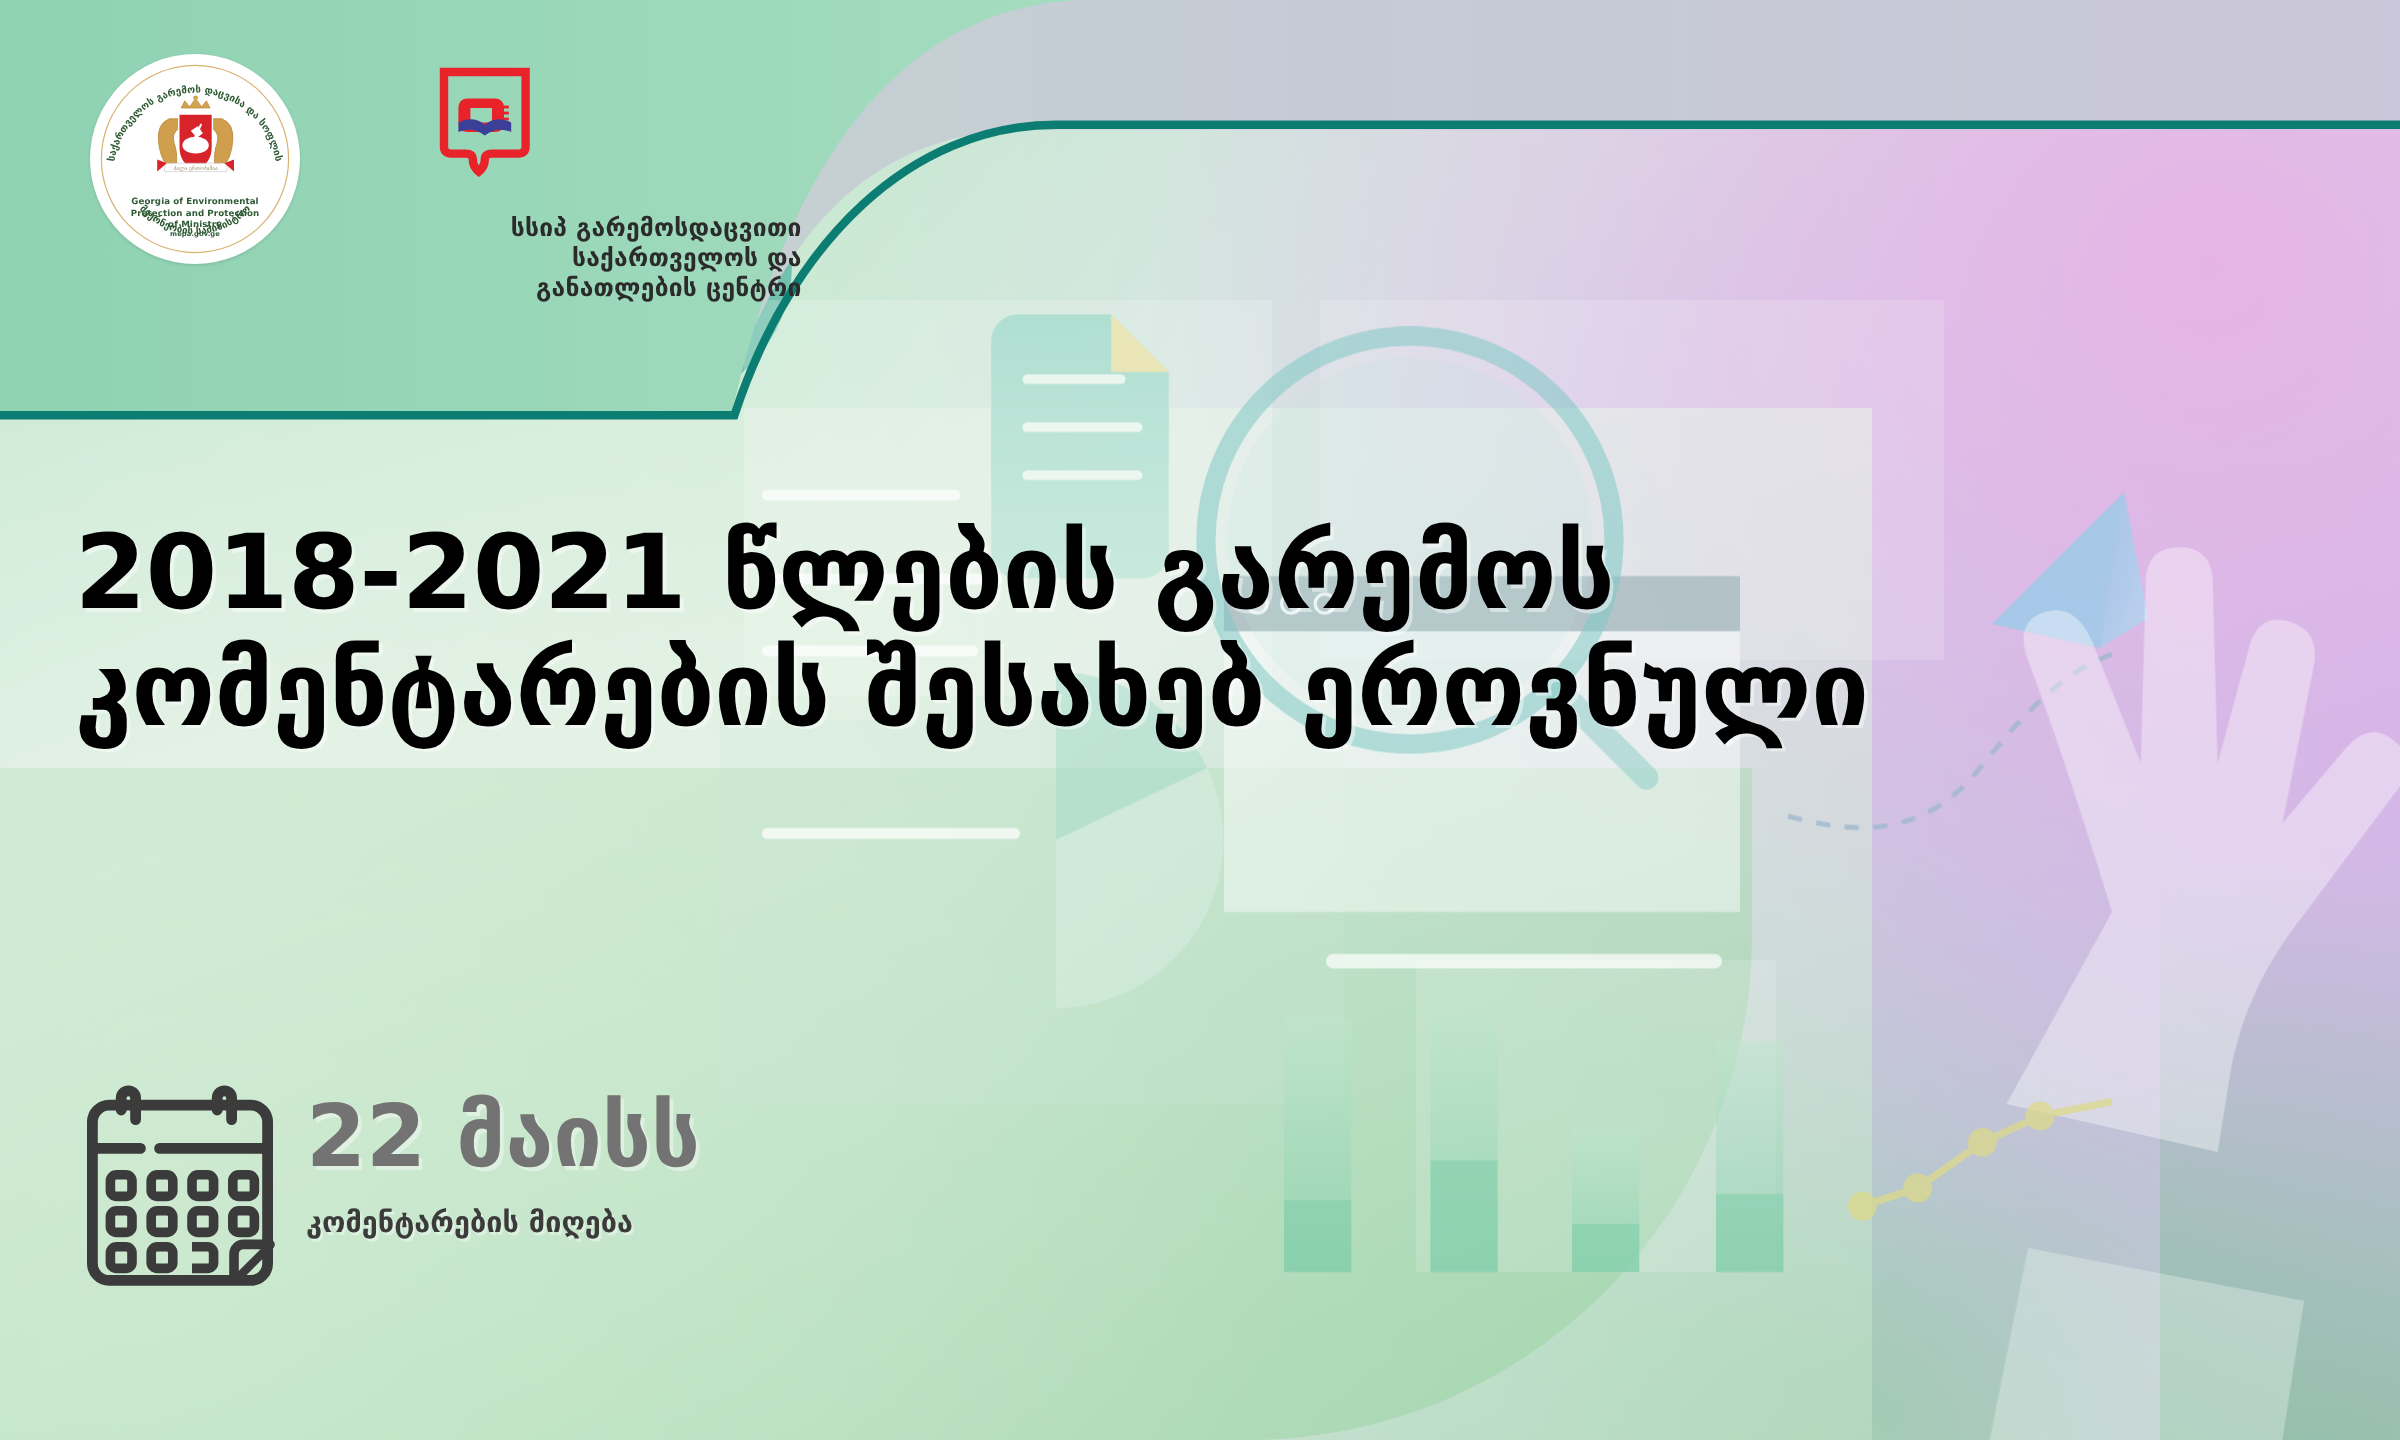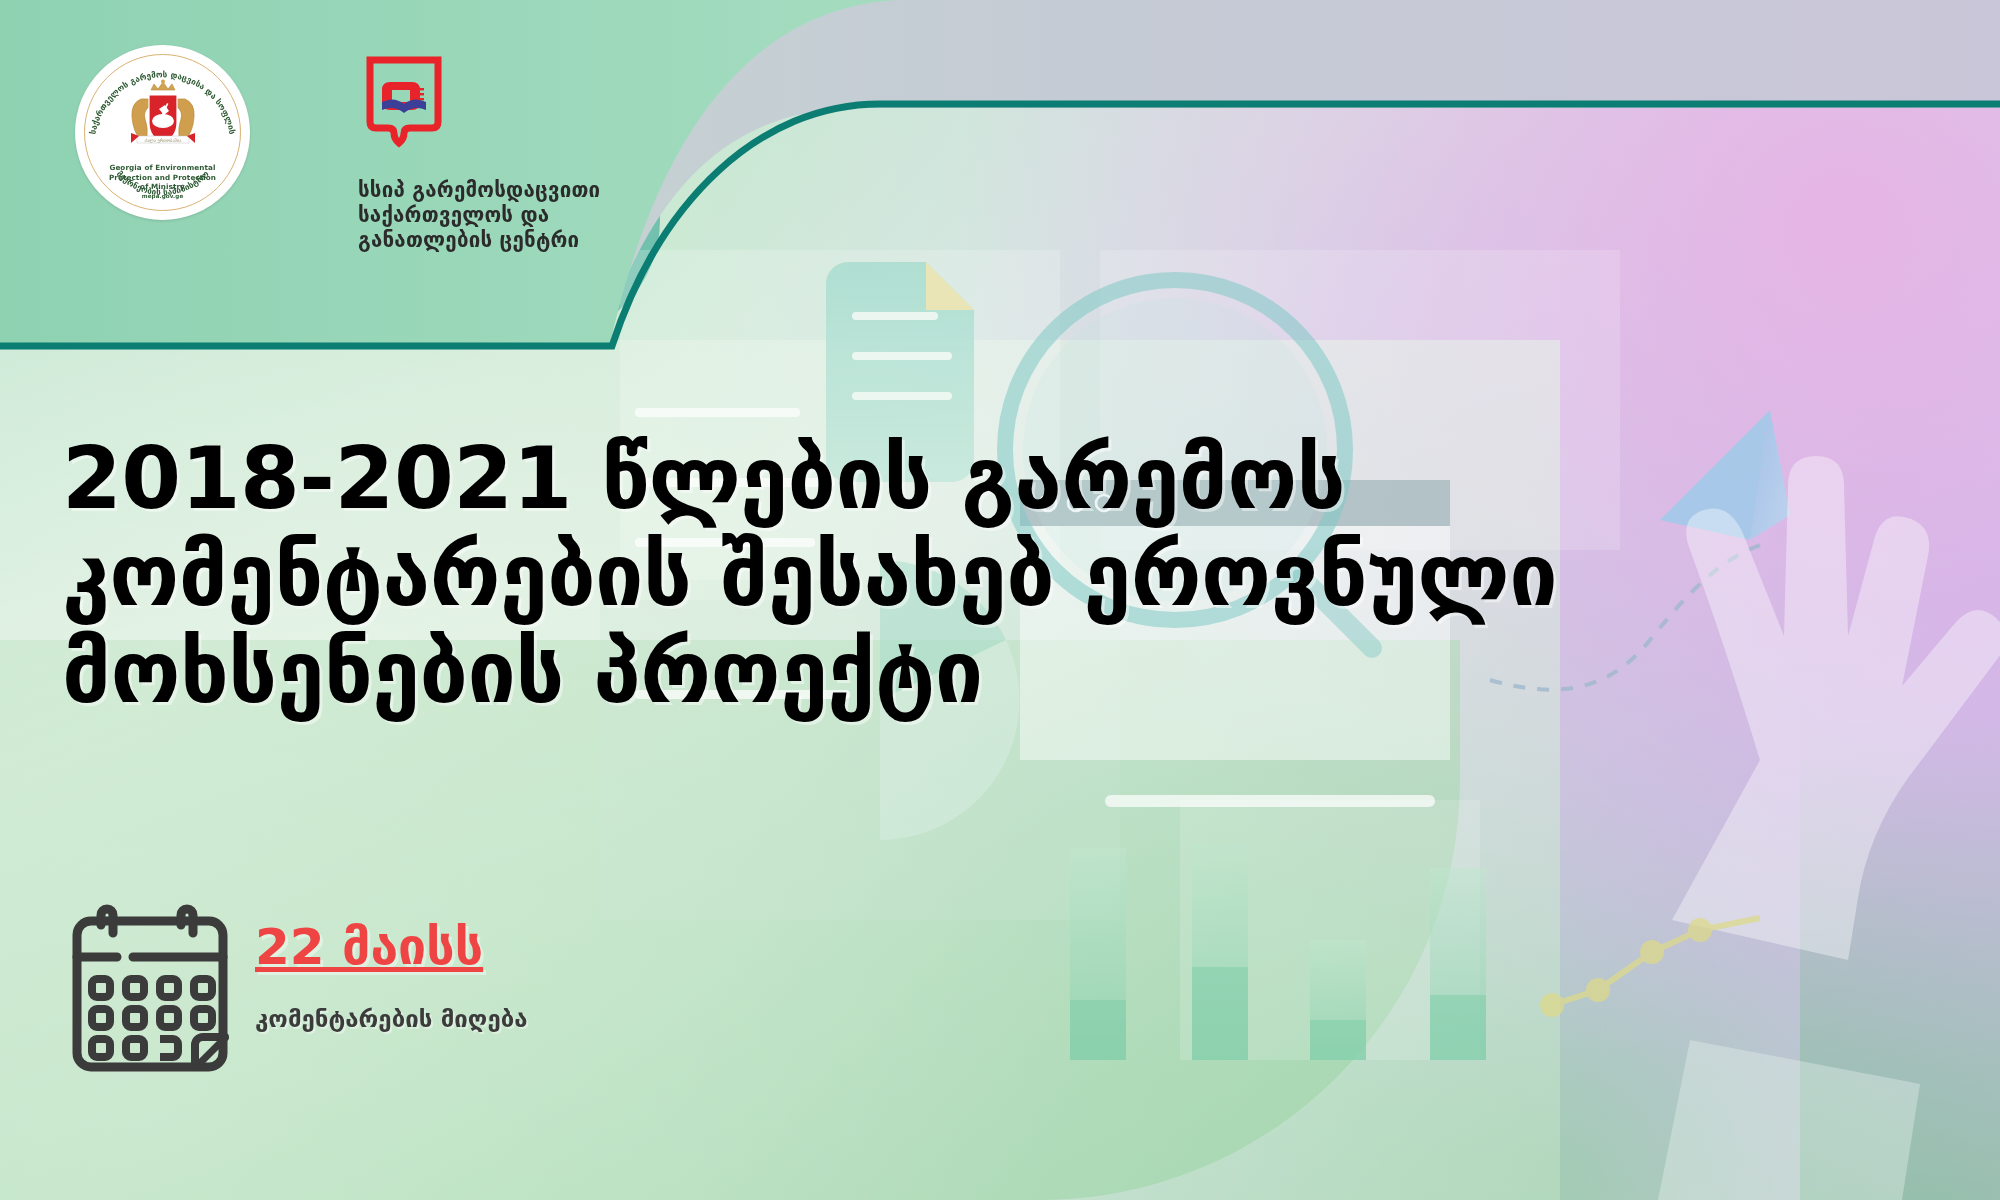--- a/index.html
+++ b/index.html
@@ -41,36 +41,36 @@
     font-size:7.2px;line-height:9.6px;font-weight:bold;color:#2f5a34;letter-spacing:.1px;}
   .seal-url{font-size:5.6px;font-weight:bold;color:#2f5a34;}
   .seal-georgian{position:absolute;left:0;top:0;width:175px;height:175px;}
   .seal-georgian text{font-size:8.2px;font-weight:bold;fill:#2f5a34;
     font-family:"DejaVu Sans",sans-serif;}
 
   .eiec-logo{position:absolute;left:365px;top:55px;width:78px;height:100px;}
   .eiec-text{position:absolute;left:358px;top:178px;width:310px;
     font-size:20.5px;line-height:25px;font-weight:bold;color:#2b2b2b;
     font-family:"DejaVu Sans",sans-serif;letter-spacing:.2px;}
-  .eiec-text div{white-space:nowrap;}
+  .eiec-text div{white-space:nowrap;text-align:right;}
 
   
   .title{position:absolute;left:62px;top:430px;width:1830px;
     font-family:"DejaVu Sans",sans-serif;
     font-weight:bold;font-size:86px;line-height:97px;color:#000000;
     letter-spacing:-0.5px;
     text-shadow:3px 3px 0 rgba(255,255,255,.45);}
   .title div{white-space:nowrap;}
 
   
   .cal-icon{position:absolute;left:55px;top:895px;width:190px;height:190px;}
   .date-wrap{position:absolute;left:255px;top:905px;width:900px;}
   .date-big{font-family:"DejaVu Sans",sans-serif;font-weight:bold;
-    font-size:50px;line-height:84px;color:#ef4444;
-    text-shadow:3px 3px 0 rgba(255,255,255,.4);white-space:nowrap;text-decoration:underline;}
+    font-size:72px;line-height:84px;color:#737373;
+    text-shadow:3px 3px 0 rgba(255,255,255,.4);white-space:nowrap;}
   .date-sub{font-family:"DejaVu Sans",sans-serif;font-weight:bold;
     font-size:24px;line-height:48px;color:#3b3b3b;margin-top:6px;
     text-shadow:2px 2px 0 rgba(255,255,255,.4);white-space:nowrap;}
 
   
   .decor{position:absolute;inset:0;pointer-events:none;}
 </style>
 </head>
 <body>
 
@@ -260,21 +260,20 @@
 
   <div class="eiec-text">
     <div>სსიპ გარემოსდაცვითი</div>
     <div>საქართველოს და</div>
     <div>განათლების ცენტრი</div>
   </div>
 
   <div class="title">
     <div>2018-2021  წლების გარემოს</div>
     <div>კომენტარების შესახებ ეროვნული</div>
-    <div>მოხსენების პროექტი</div>
   </div>
 
   <svg class="cal-icon" viewBox="0 0 190 190">
     <g fill="none" stroke="#3b3b3b" stroke-width="9" stroke-linecap="round" stroke-linejoin="round">
       <path d="M22 40 a14 14 0 0 1 14 -14 h118 a14 14 0 0 1 14 14 v118 a14 14 0 0 1 -14 14
                h-118 a14 14 0 0 1 -14 -14 z"></path>
       <path d="M22 62 h40 M78 62 h90"></path>
       <path d="M46 30 v-10 a6 6 0 0 1 12 0 v18"></path>
       <path d="M126 30 v-10 a6 6 0 0 1 12 0 v18"></path>
     </g>

